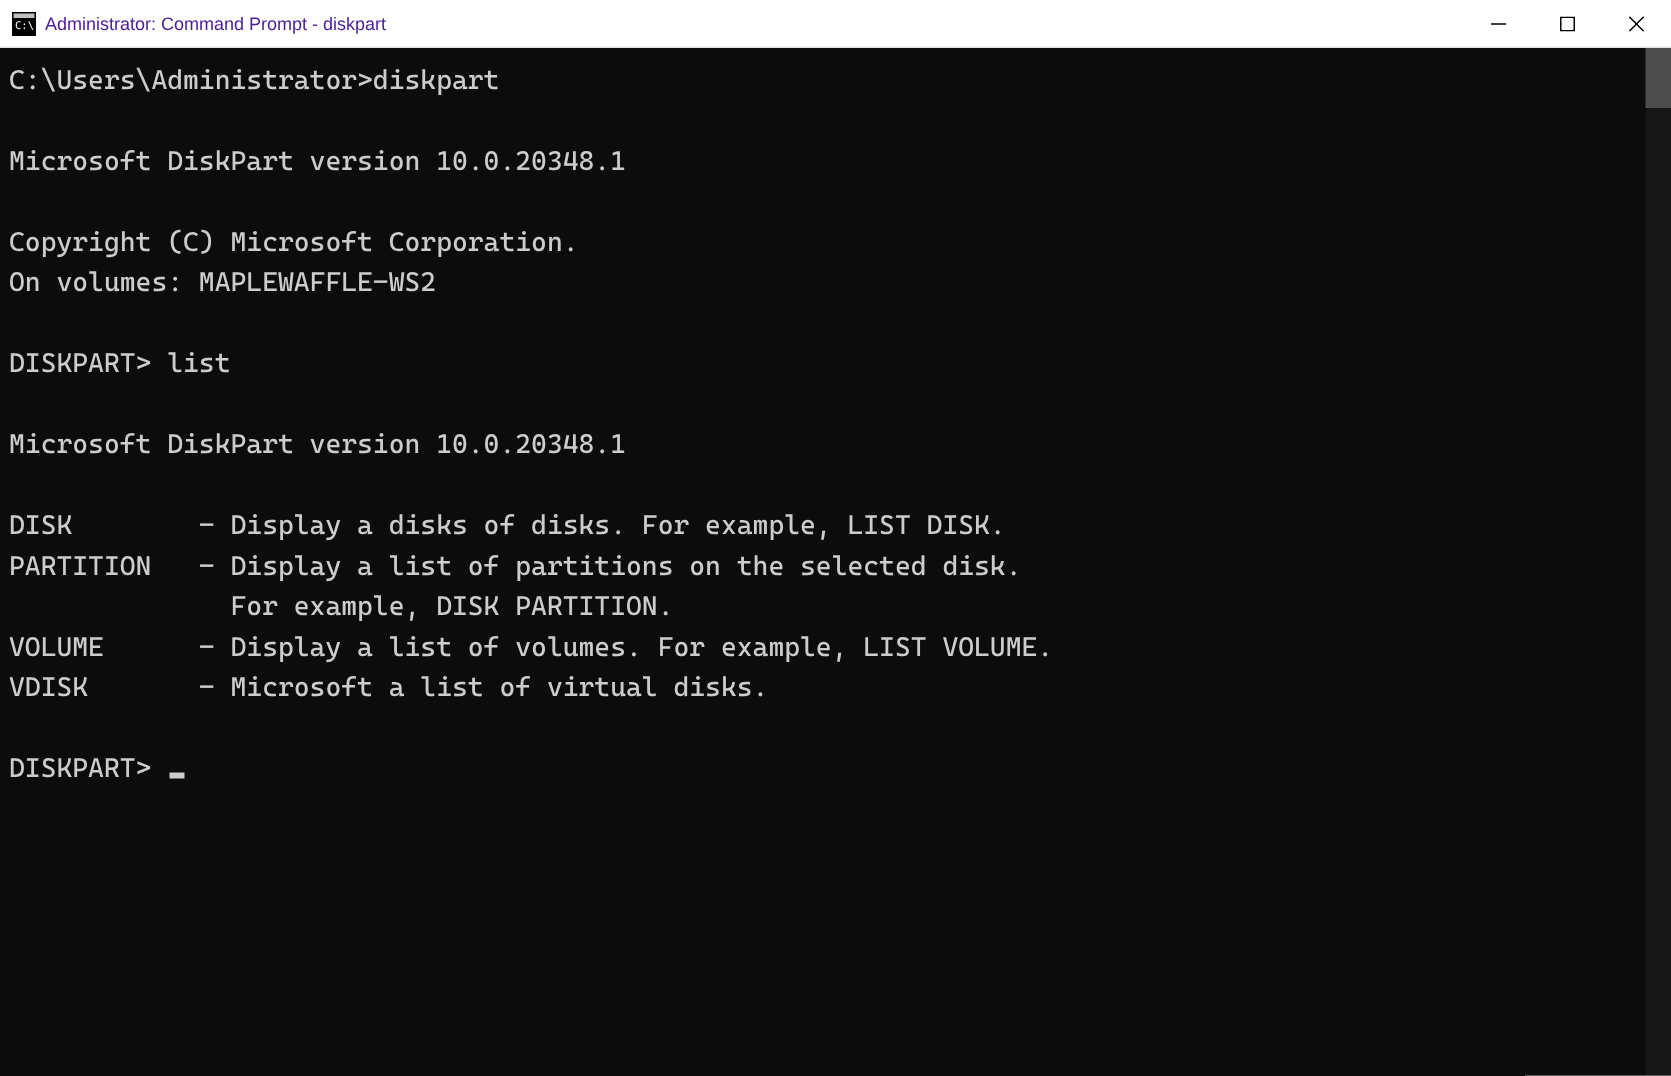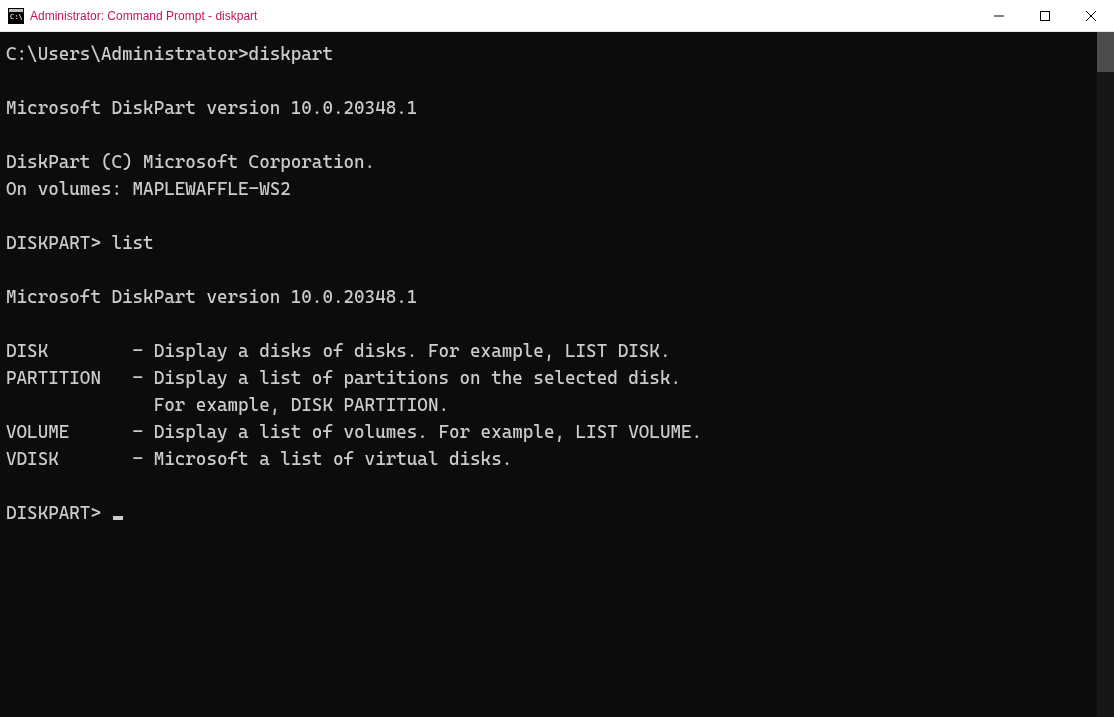--- a/index.html
+++ b/index.html
@@ -32,21 +32,21 @@
     .title-icon {
       width: 16px;
       height: 16px;
       margin-right: 6px;
       display: inline-flex;
       align-items: center;
       justify-content: center;
     }
     .title-text {
       font-size: 12px;
-      color: #be185d;
+      color: #4c1d95;
       flex: 1;
     }
     .title-buttons {
       display: flex;
       height: 100%;
     }
     .title-btn {
       width: 46px;
       height: 100%;
       display: flex;
@@ -133,21 +133,21 @@
         </svg>
       </div>
     </div>
   </div>
 
   <div class="client-area">
     <div class="terminal"><span class="prompt-line"><span>C:\Users\Administrator&gt;</span><span>diskpart</span></span>
 
 <span>Microsoft DiskPart version 10.0.20348.1</span>
 
-<span>DiskPart (C) Microsoft Corporation.</span>
+<span>Copyright (C) Microsoft Corporation.</span>
 <span>On volumes: MAPLEWAFFLE-WS2</span>
 
 <span class="prompt-line"><span>DISKPART&gt; </span><span>list</span></span>
 
 <span>Microsoft DiskPart version 10.0.20348.1</span>
 
 <span>DISK        - Display a disks of disks. For example, LIST DISK.</span>
 <span>PARTITION   - Display a list of partitions on the selected disk.</span>
 <span>              For example, DISK PARTITION.</span>
 <span>VOLUME      - Display a list of volumes. For example, LIST VOLUME.</span>

